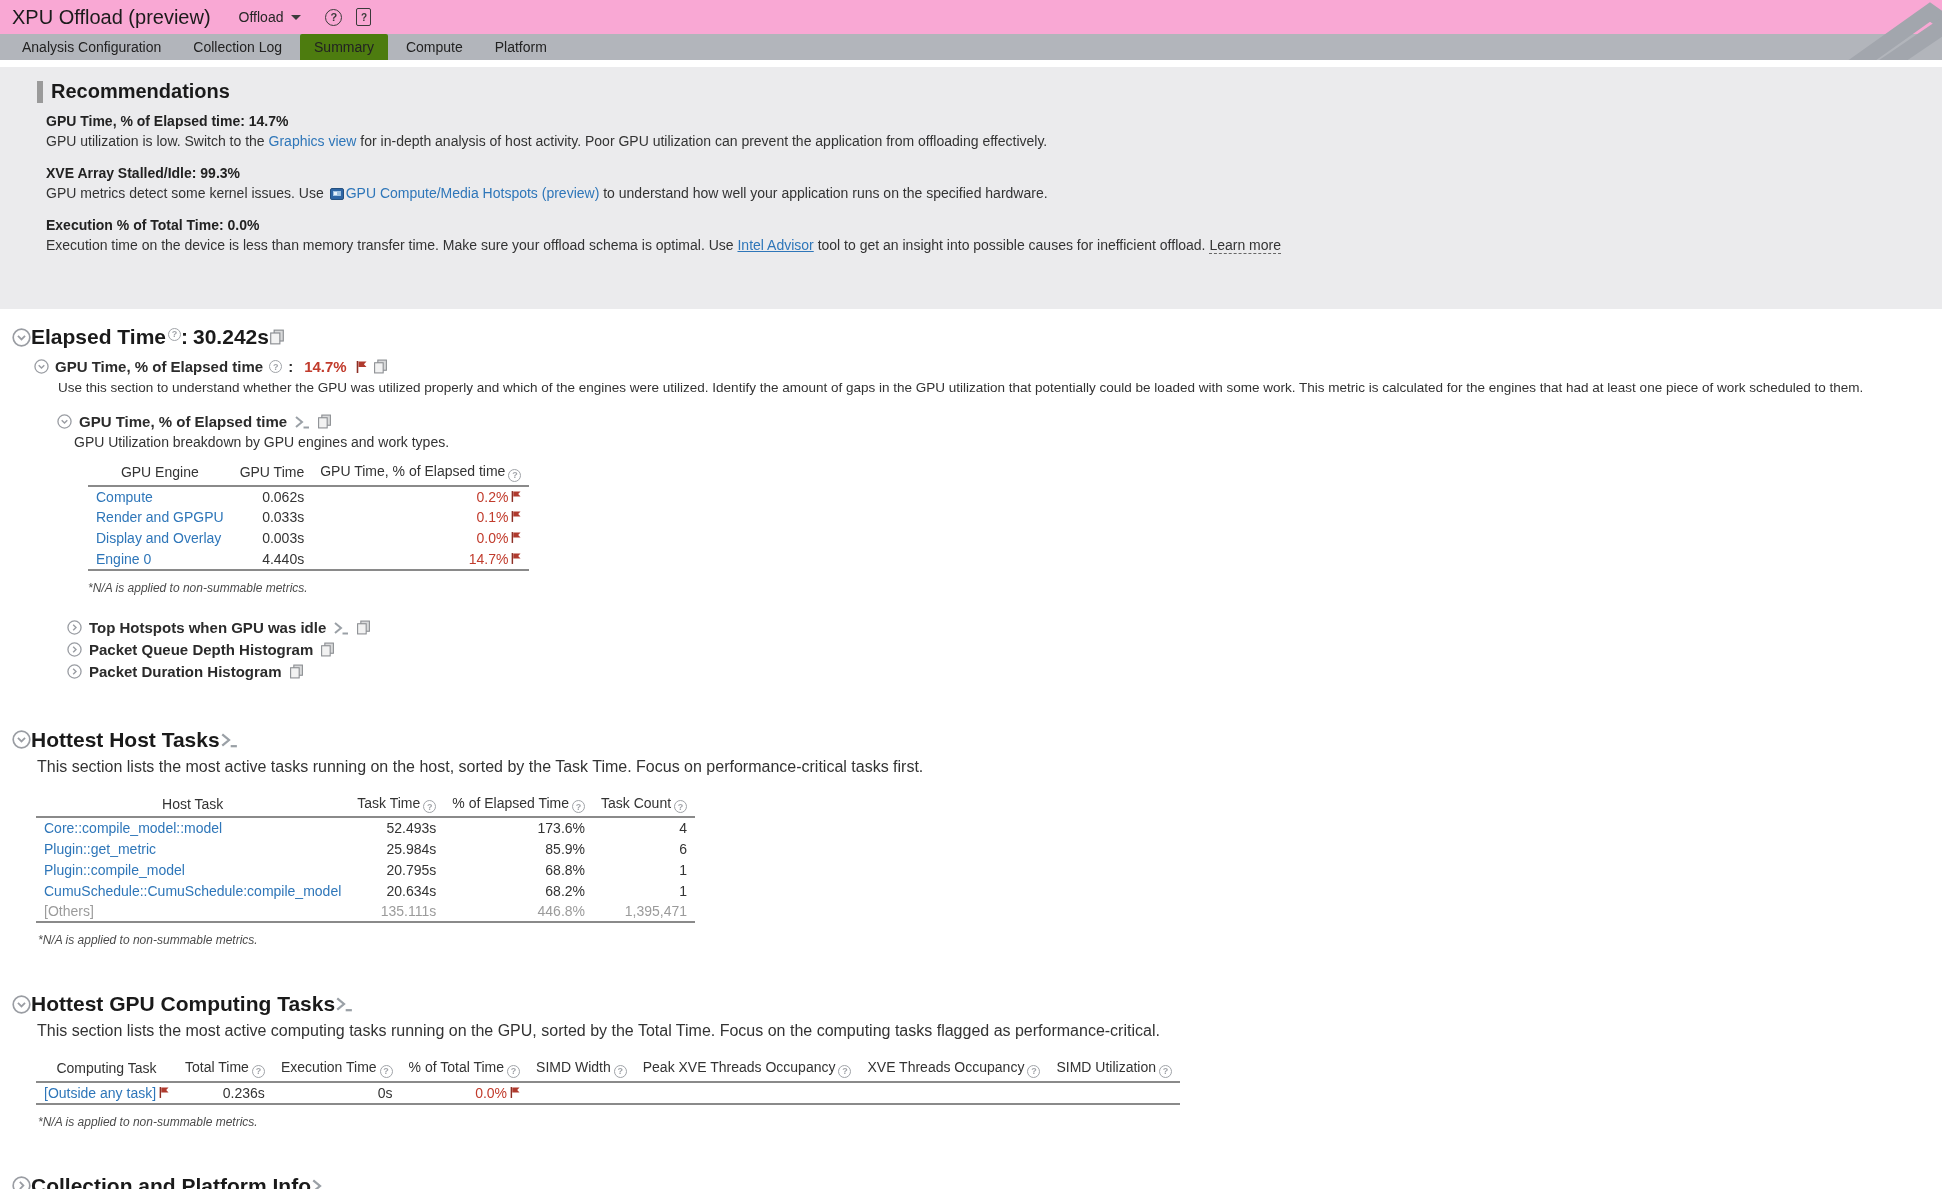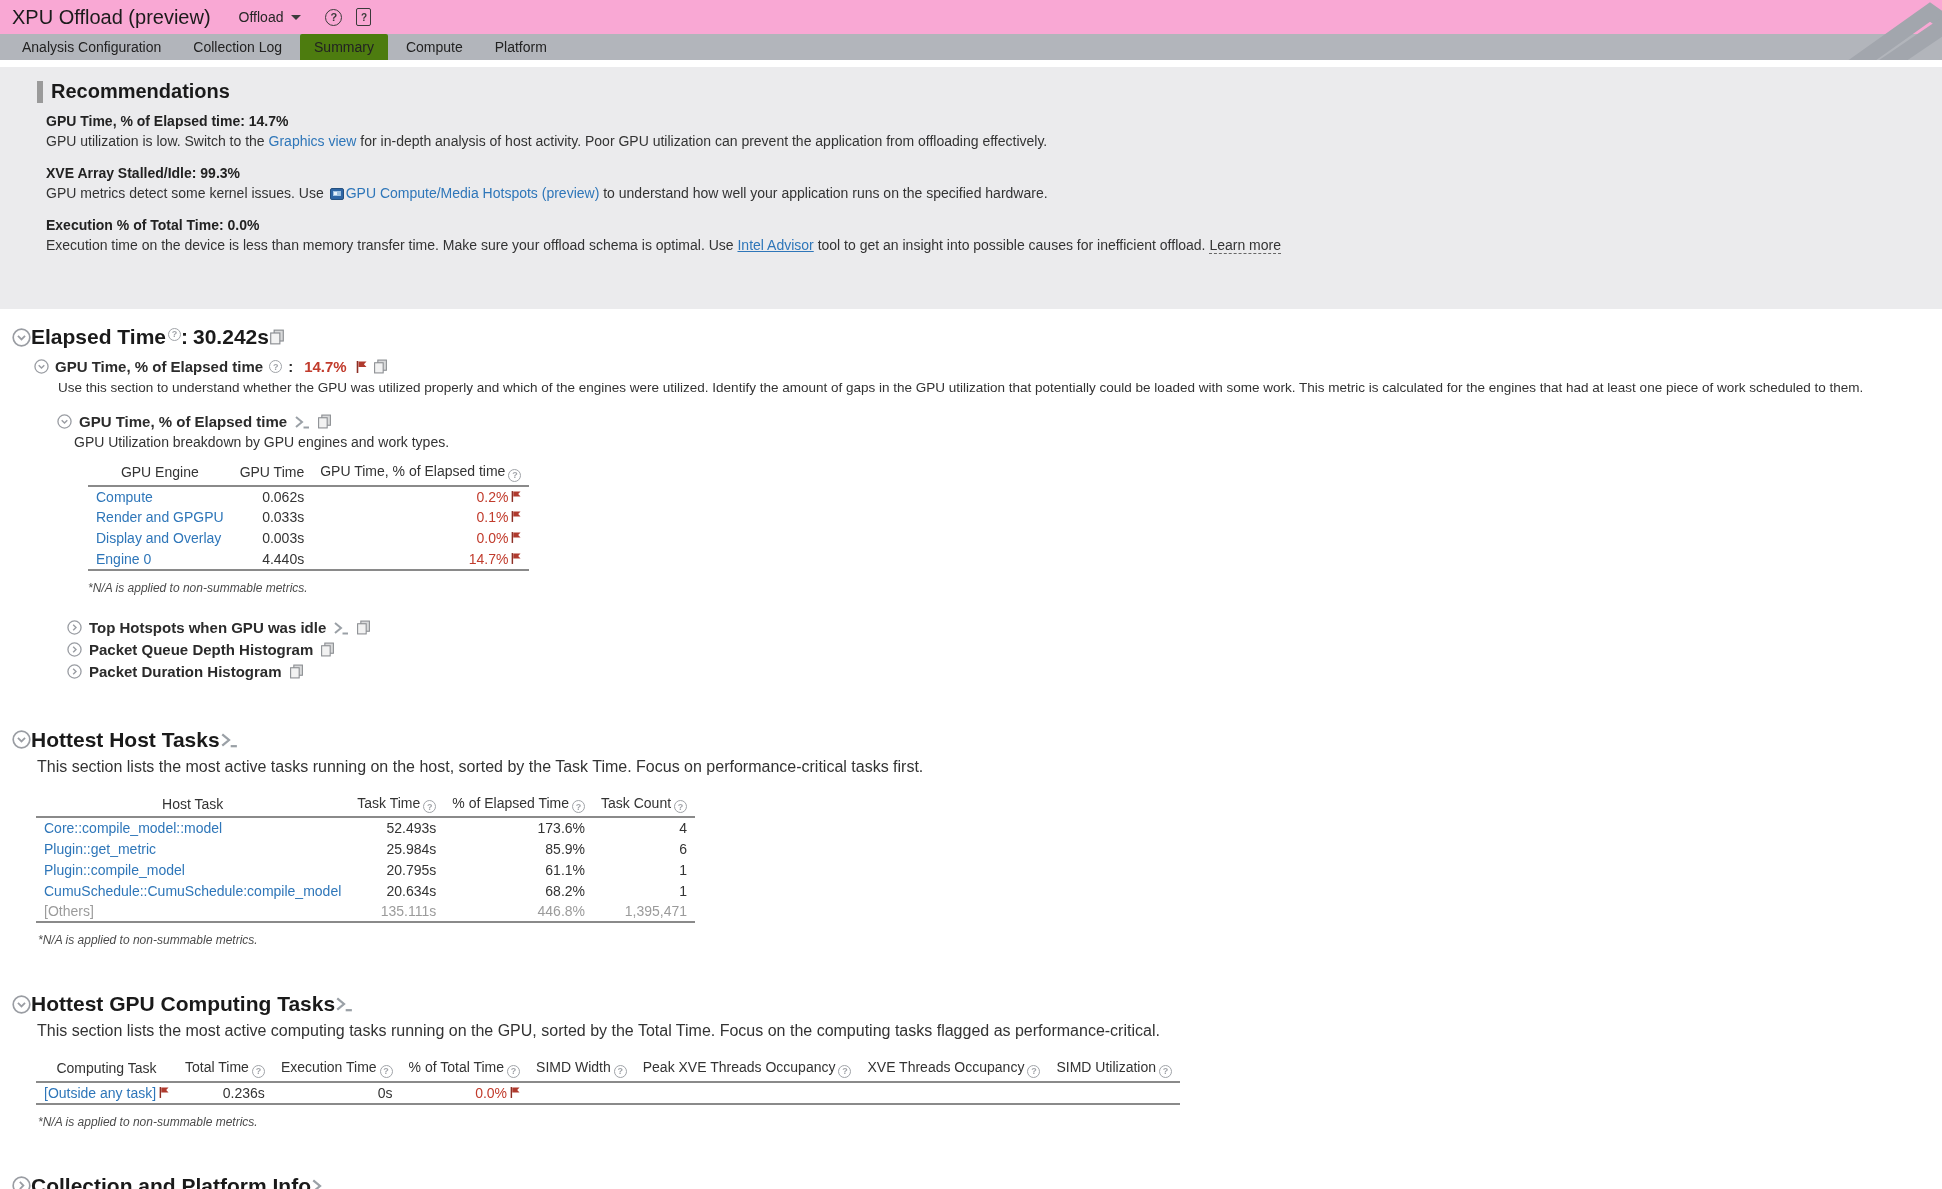--- a/index.html
+++ b/index.html
@@ -292,21 +292,21 @@
     </tr>
     <tr>
       <td class="c-left"><span class="lnk">Plugin::get_metric</span></td>
       <td class="c-right">25.984s</td>
       <td class="c-right">85.9%</td>
       <td class="c-right">6</td>
     </tr>
     <tr>
       <td class="c-left"><span class="lnk">Plugin::compile_model</span></td>
       <td class="c-right">20.795s</td>
-      <td class="c-right">61.1%</td>
+      <td class="c-right">68.8%</td>
       <td class="c-right">1</td>
     </tr>
     <tr>
       <td class="c-left"><span class="lnk">CumuSchedule::CumuSchedule:compile_model</span></td>
       <td class="c-right">20.634s</td>
       <td class="c-right">68.2%</td>
       <td class="c-right">1</td>
     </tr>
     <tr>
       <td class="c-left muted">[Others]</td>

